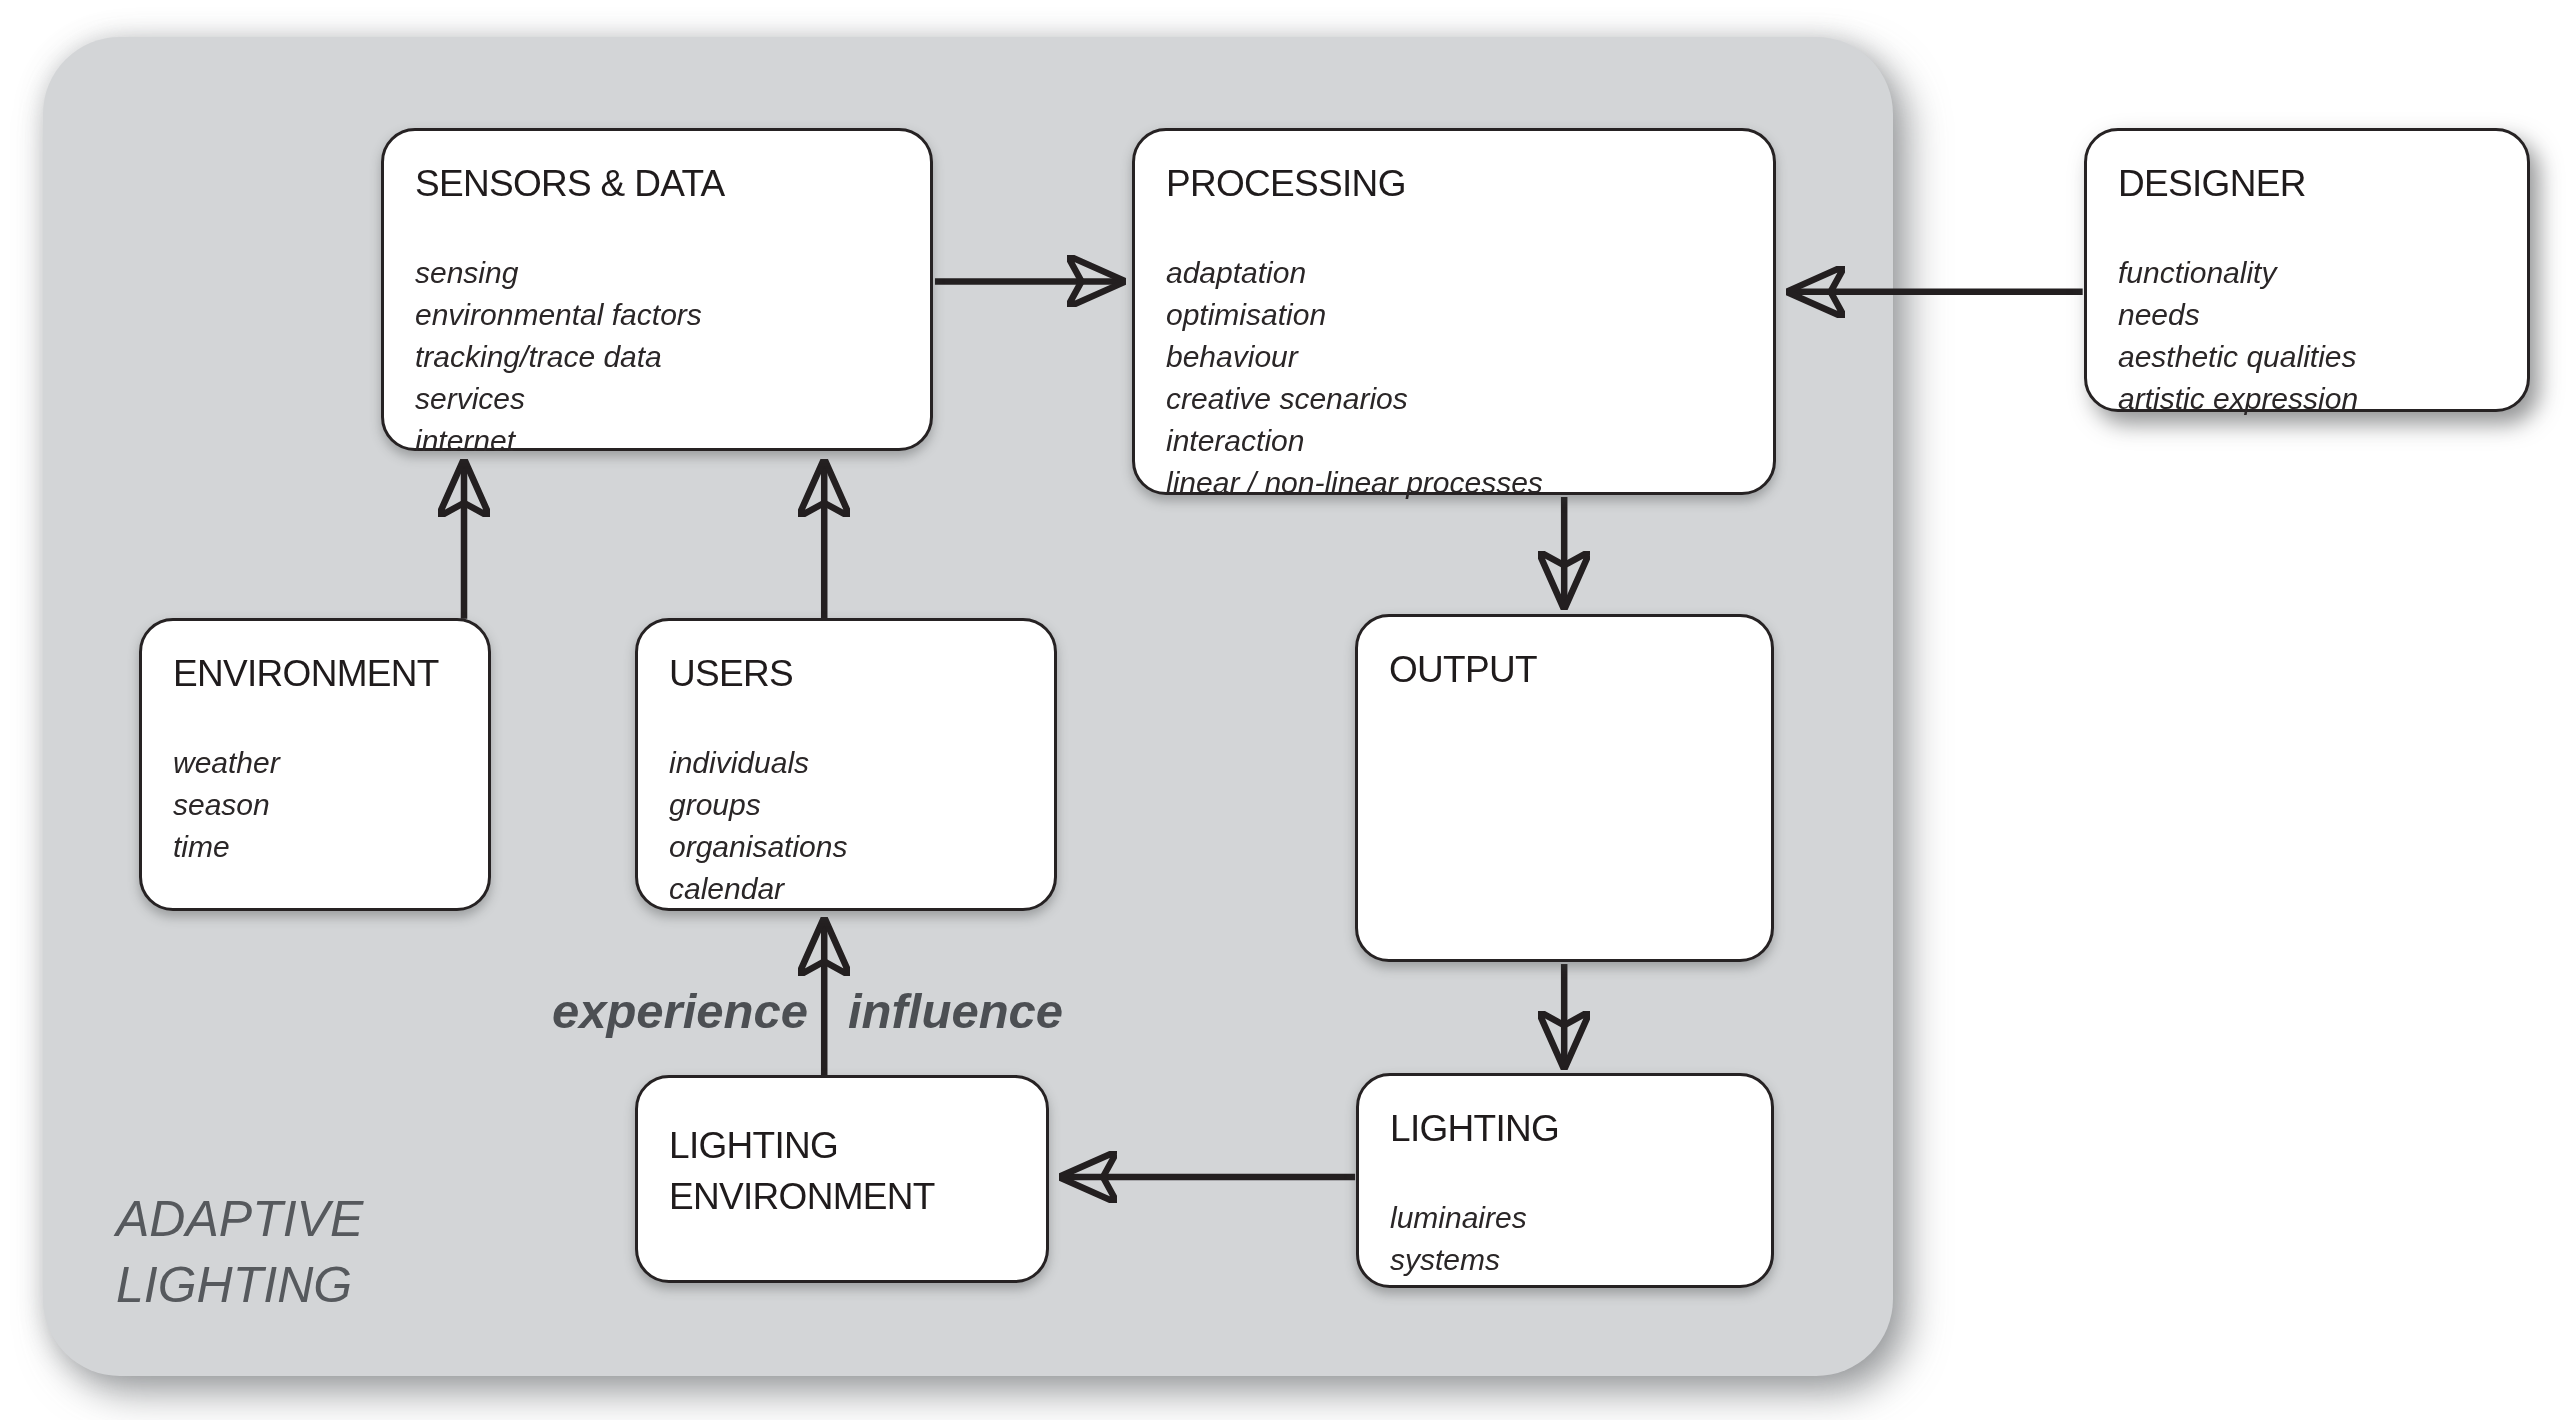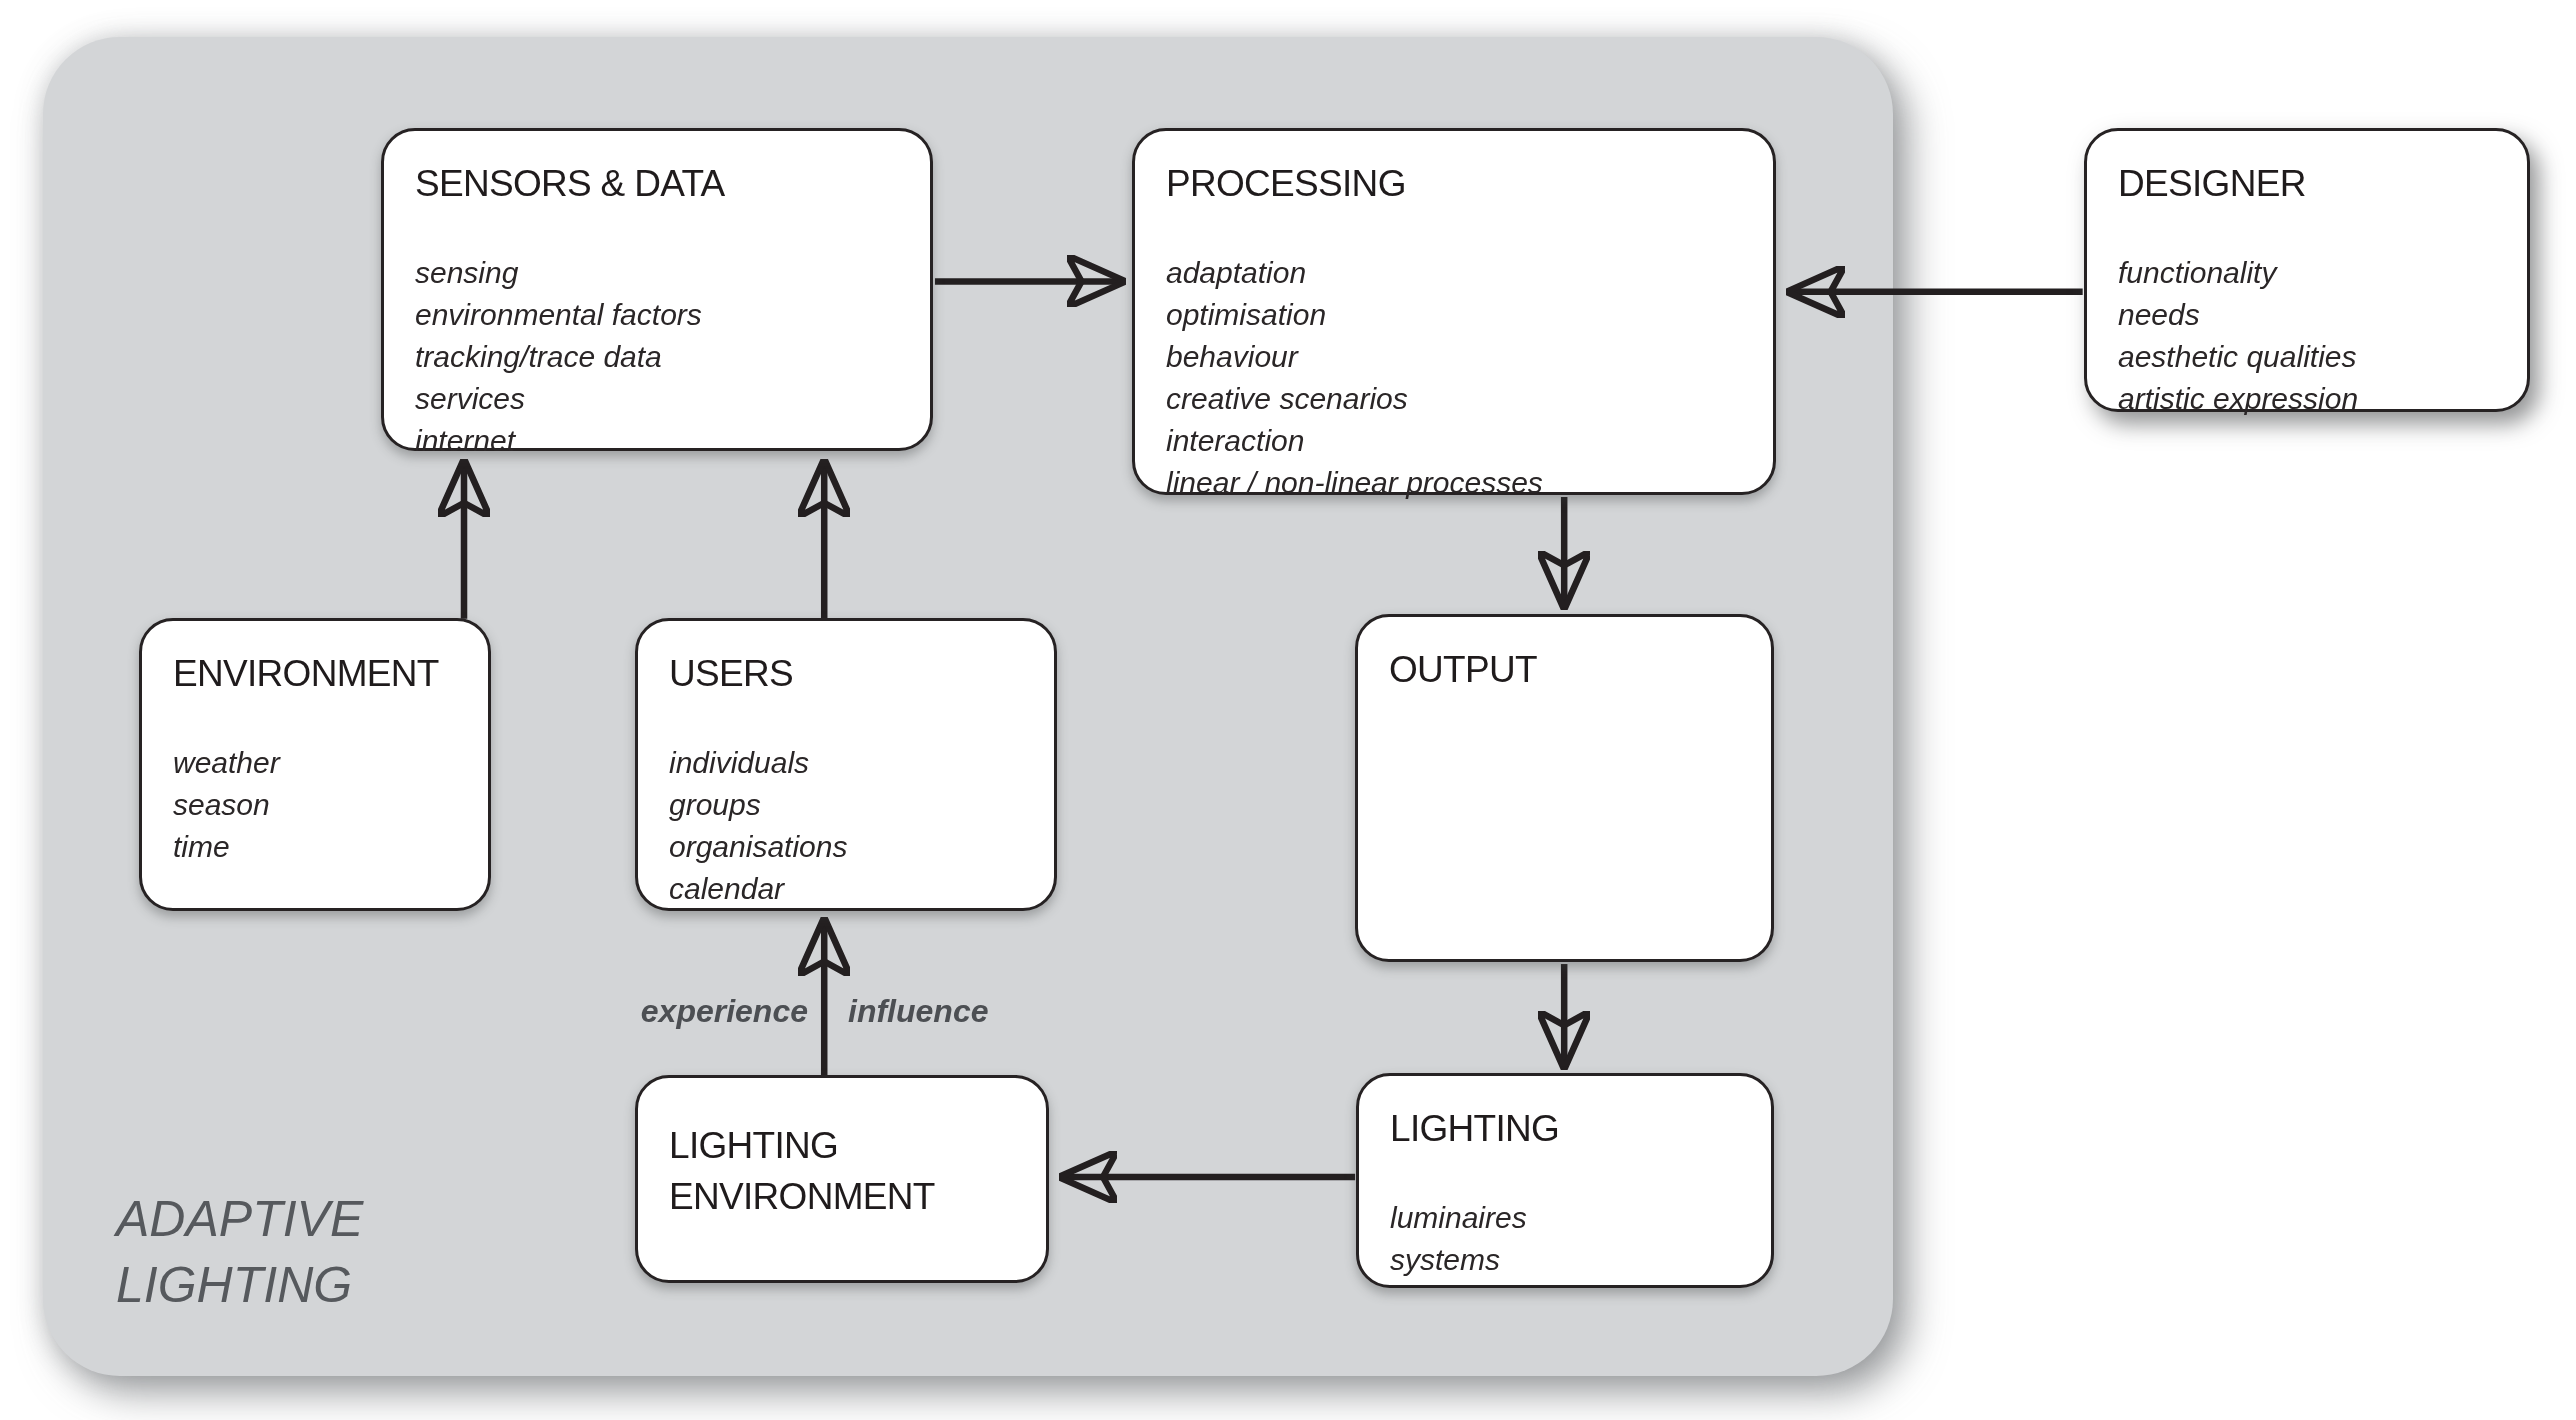--- a/index.html
+++ b/index.html
@@ -59,21 +59,21 @@
   .node--environment{ left:139px; top:618px; width:352px; height:293px; }
   .node--users{ left:635px; top:618px; width:422px; height:293px; }
   .node--output{ left:1355px; top:614px; width:419px; height:348px; }
   .node--lighting{ left:1356px; top:1073px; width:418px; height:215px; }
   .node--le{ left:635px; top:1075px; width:414px; height:208px; padding-top:42px; }
   .node--le .node-title{ white-space:normal; max-width:306px; line-height:51px; }
   
   .flow-label{
     position:absolute; z-index:4;
     top:985px;
-    font-size:32px;
+    font-size:49px;
     font-style:italic;
     font-weight:bold;
     color:#4c4f53;
     line-height:52px;
   }
   .flow-label--experience{ left:515px; width:293px; text-align:right; }
   .flow-label--influence{ left:848px; width:293px; text-align:left; }
   
   .diagram-label{
     position:absolute; z-index:4;

